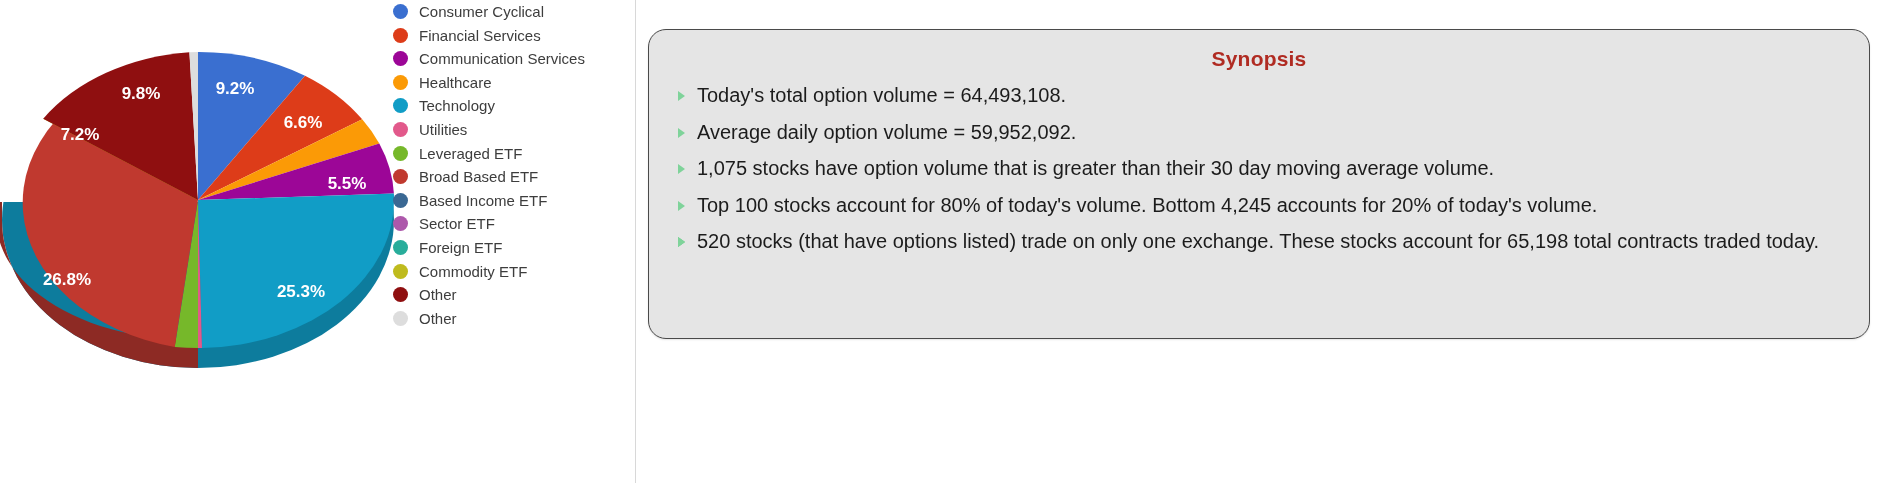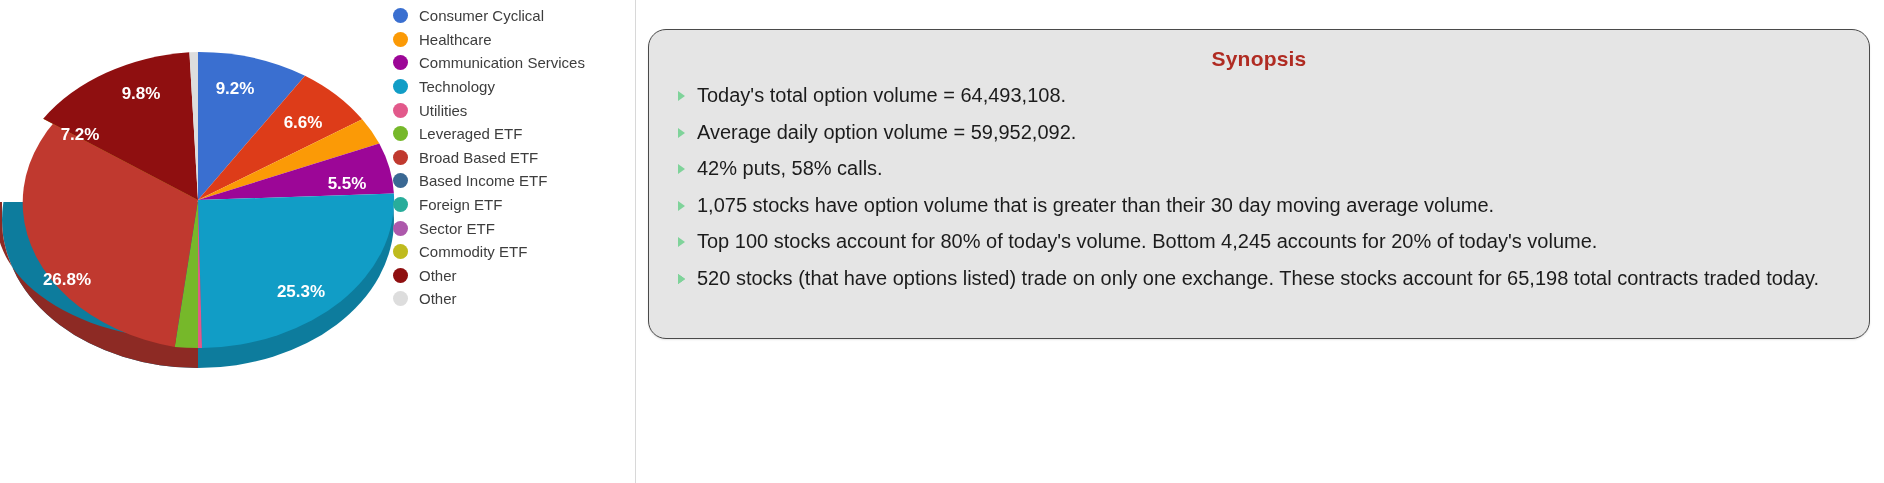--- a/index.html
+++ b/index.html
@@ -32,21 +32,21 @@
   }
 
   
   .legend {
     position: absolute;
     left: 393px; top: 4px;
     width: 240px;
   }
   .legend-row {
     display: flex;
-    align-items: center;
+    align-items: flex-start;
     height: 23.6px;
   }
   .legend-swatch {
     width: 15px; height: 15px;
     border-radius: 50%;
     flex: 0 0 auto;
     margin-right: 11px;
   }
   .legend-label {
     font-size: 15px;
@@ -165,56 +165,60 @@
         <text class="pct-label" x="141" y="85" text-anchor="middle">9.8%</text>
       </svg>
     </div>
 
     <div class="legend">
       <div class="legend-row">
         <span class="legend-swatch" style="background:#3a6fd0"></span>
         <span class="legend-label">Consumer Cyclical</span>
       </div>
       <div class="legend-row">
+        <span class="legend-swatch" style="background:#dd3c19"></span>
+        <span class="legend-label">Financial Services</span>
+      </div>
+      <div class="legend-row">
+        <span class="legend-swatch" style="background:#9c0697"></span>
+        <span class="legend-label">Communication Services</span>
+      </div>
+      <div class="legend-row">
         <span class="legend-swatch" style="background:#fb9a06"></span>
         <span class="legend-label">Healthcare</span>
       </div>
       <div class="legend-row">
-        <span class="legend-swatch" style="background:#9c0697"></span>
-        <span class="legend-label">Communication Services</span>
-      </div>
-      <div class="legend-row">
         <span class="legend-swatch" style="background:#119dc6"></span>
         <span class="legend-label">Technology</span>
       </div>
       <div class="legend-row">
         <span class="legend-swatch" style="background:#e2598b"></span>
         <span class="legend-label">Utilities</span>
       </div>
       <div class="legend-row">
         <span class="legend-swatch" style="background:#76b82a"></span>
         <span class="legend-label">Leveraged ETF</span>
       </div>
       <div class="legend-row">
         <span class="legend-swatch" style="background:#c0392f"></span>
         <span class="legend-label">Broad Based ETF</span>
       </div>
       <div class="legend-row">
         <span class="legend-swatch" style="background:#3a6893"></span>
         <span class="legend-label">Based Income ETF</span>
       </div>
       <div class="legend-row">
+        <span class="legend-swatch" style="background:#ad58ab"></span>
+        <span class="legend-label">Sector ETF</span>
+      </div>
+      <div class="legend-row">
         <span class="legend-swatch" style="background:#28ad9b"></span>
         <span class="legend-label">Foreign ETF</span>
       </div>
       <div class="legend-row">
-        <span class="legend-swatch" style="background:#ad58ab"></span>
-        <span class="legend-label">Sector ETF</span>
-      </div>
-      <div class="legend-row">
         <span class="legend-swatch" style="background:#bfbb1e"></span>
         <span class="legend-label">Commodity ETF</span>
       </div>
       <div class="legend-row">
         <span class="legend-swatch" style="background:#8f0f10"></span>
         <span class="legend-label">Other</span>
       </div>
       <div class="legend-row">
         <span class="legend-swatch" style="background:#dddddd"></span>
         <span class="legend-label">Other</span>
@@ -229,24 +233,20 @@
       <div class="bullet">
         <span class="tri"></span>
         <span class="btext">Today's total option volume = 64,493,108.</span>
       </div>
       <div class="bullet">
         <span class="tri"></span>
         <span class="btext">Average daily option volume = 59,952,092.</span>
       </div>
       <div class="bullet">
         <span class="tri"></span>
-        <span class="btext">42% puts, 58% calls.</span>
-      </div>
-      <div class="bullet">
-        <span class="tri"></span>
         <span class="btext">1,075 stocks have option volume that is greater than their 30 day moving average volume.</span>
       </div>
       <div class="bullet">
         <span class="tri"></span>
         <span class="btext">Top 100 stocks account for 80% of today's volume. Bottom 4,245 accounts for 20% of today's volume.</span>
       </div>
       <div class="bullet">
         <span class="tri"></span>
       </div>
       <div class="bullet">

